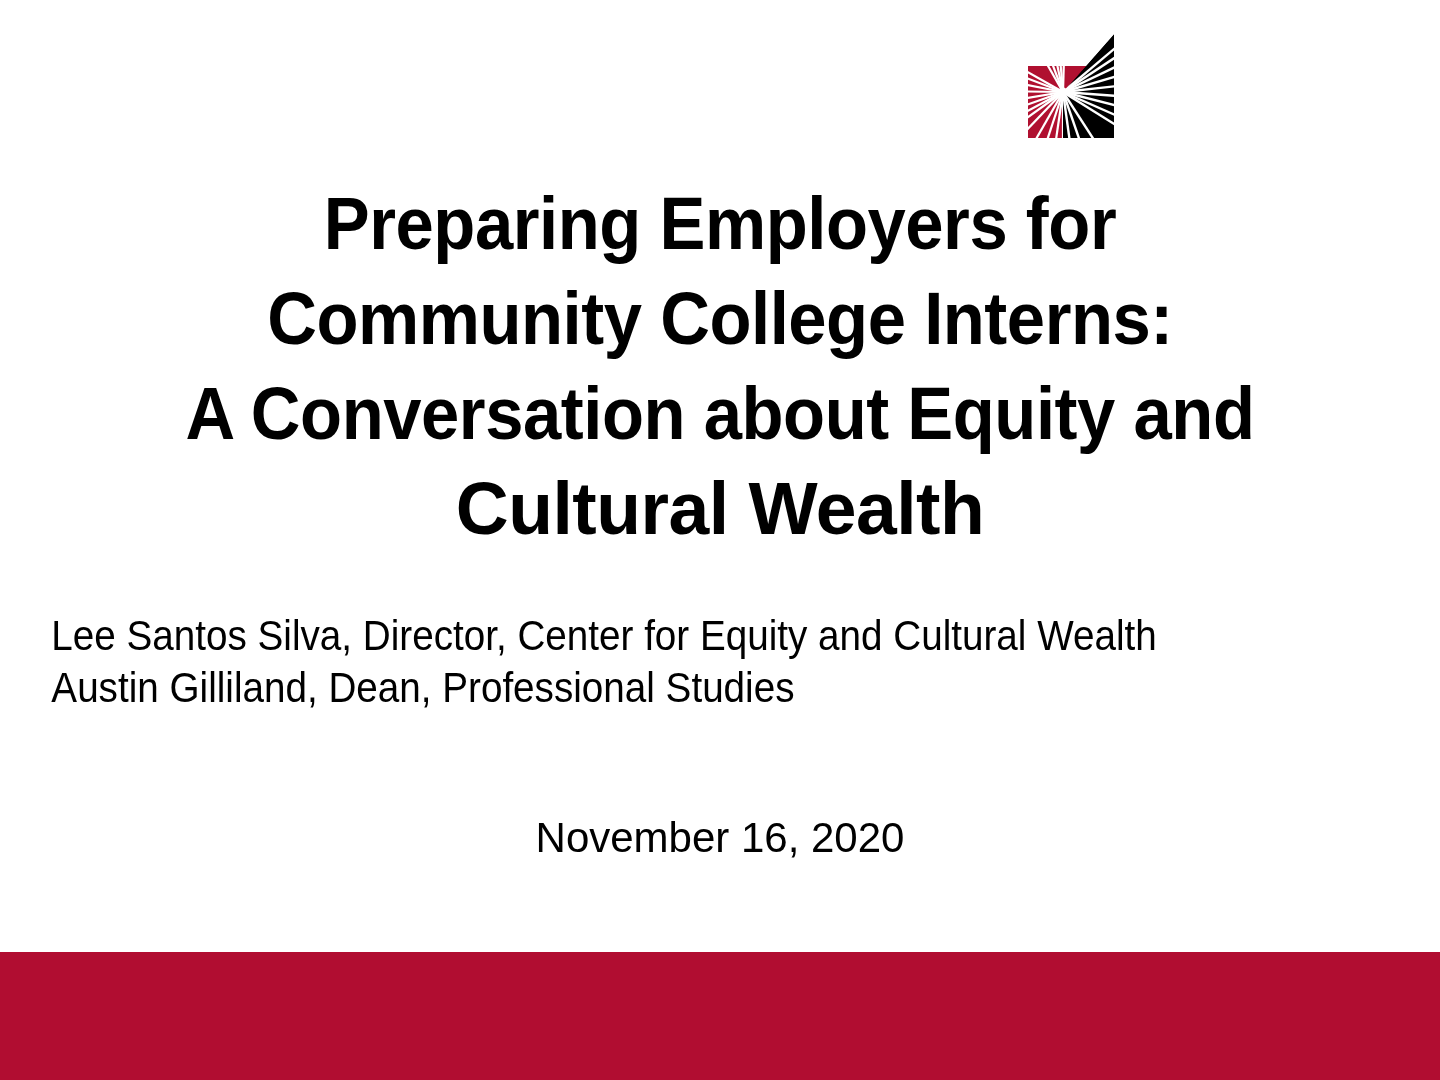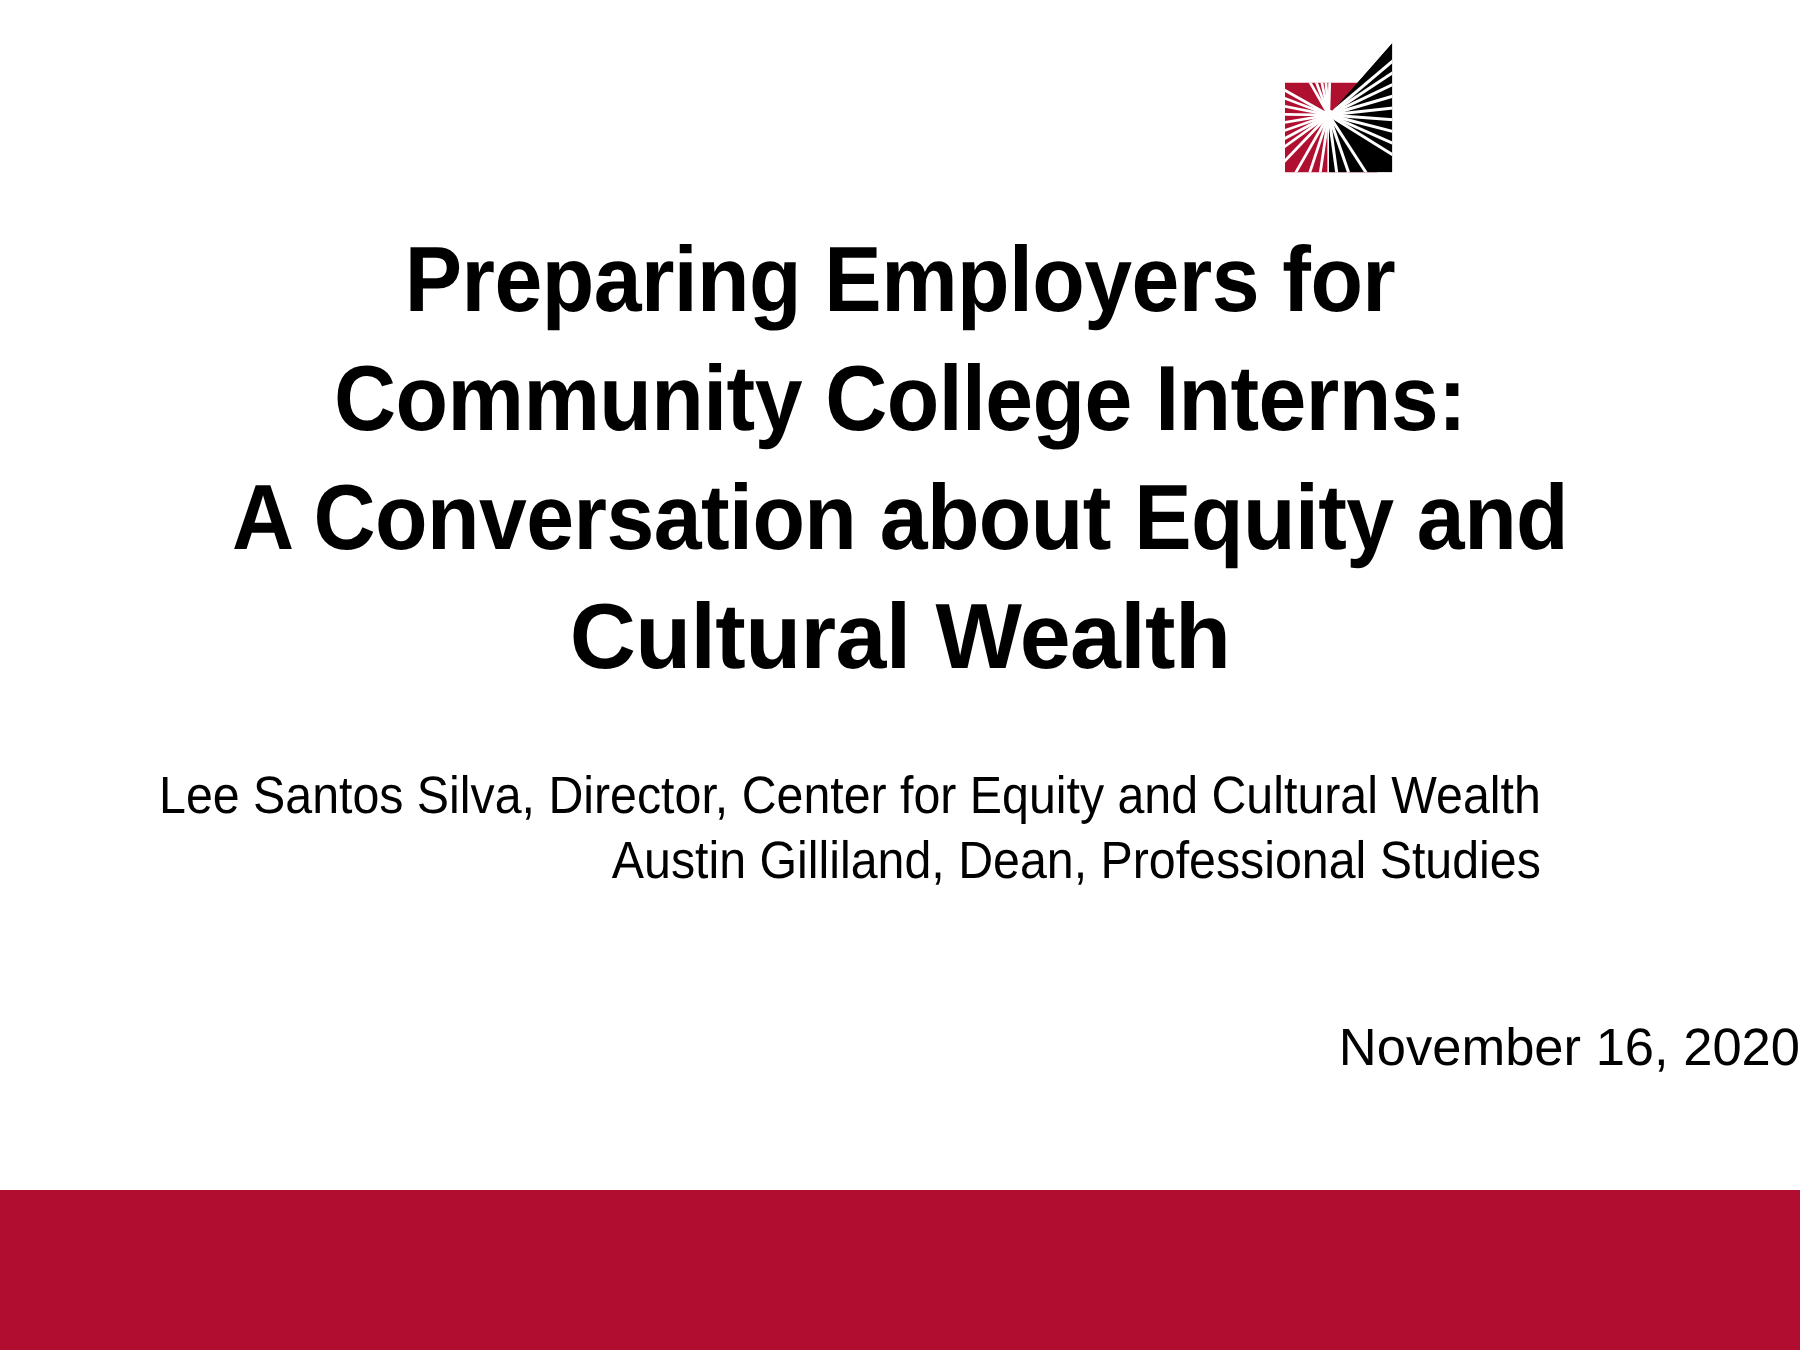--- a/index.html
+++ b/index.html
@@ -58,21 +58,21 @@
   .title-line.wide {
     transform: scaleX(0.99);
   }
 
   
   .presenters {
     position: absolute;
     left: 0;
     top: 610px;
     width: 1284px;
-    text-align: right;
+    text-align: left;
   }
   .presenter-line {
     display: block;
     color: #000000;
     font-weight: normal;
     font-size: 42px;
     line-height: 52px;
     white-space: nowrap;
     font-family: "Liberation Sans Narrow", "Liberation Sans", sans-serif;
     transform: scaleX(0.92);
@@ -87,21 +87,20 @@
     text-align: center;
   }
   .date-line {
     display: block;
     color: #000000;
     font-weight: normal;
     font-size: 42px;
     line-height: 52px;
     white-space: nowrap;
     font-family: "Liberation Sans", sans-serif;
-    text-align: right;
   }
 
   
   .bottom-bar {
     position: absolute;
     left: 0;
     top: 952px;
     width: 1440px;
     height: 128px;
   }

